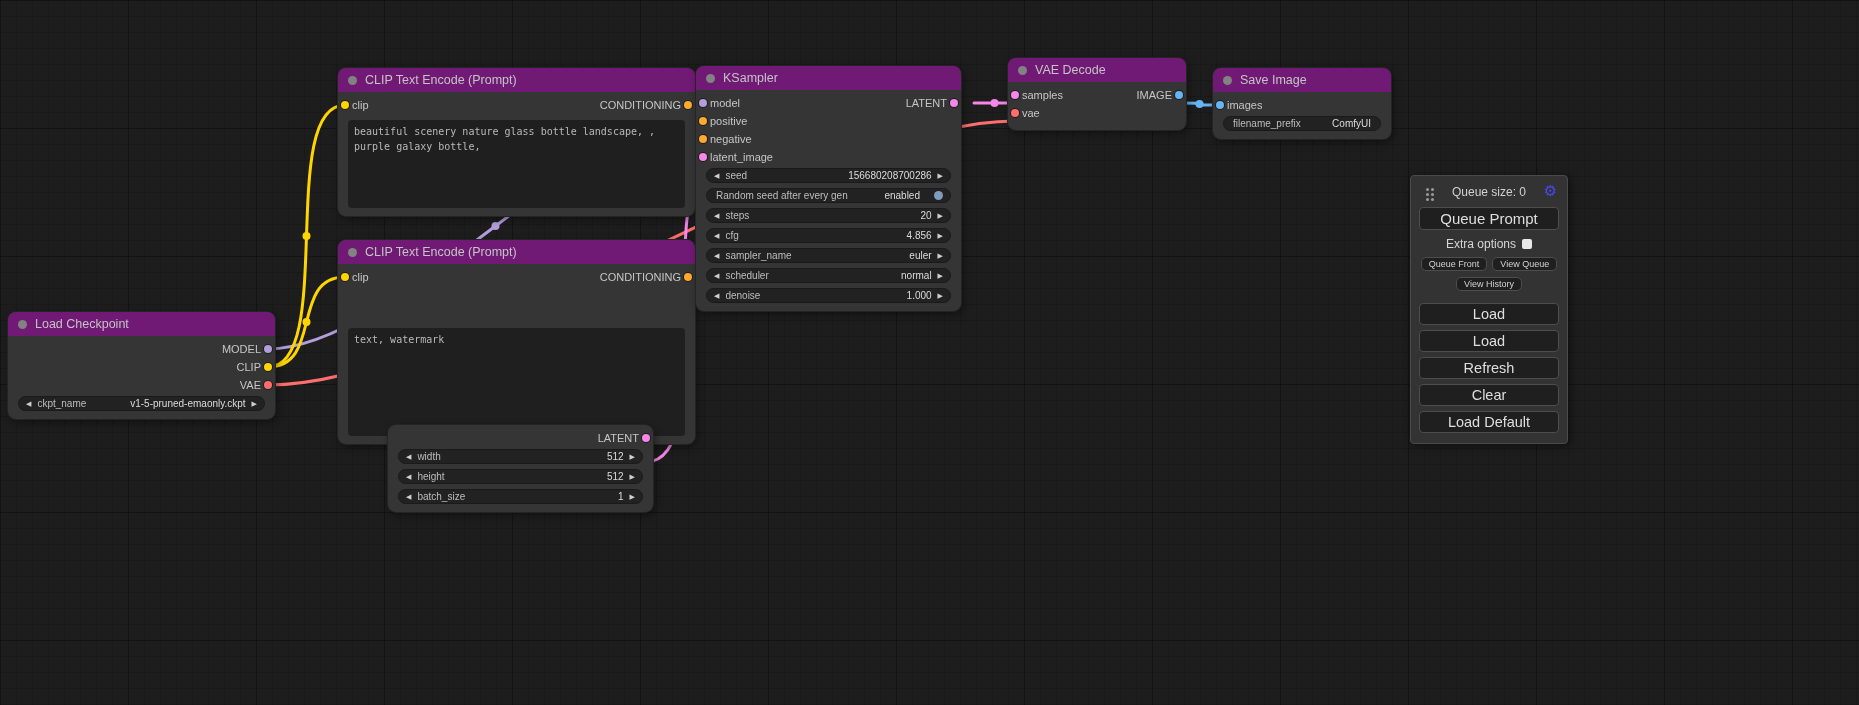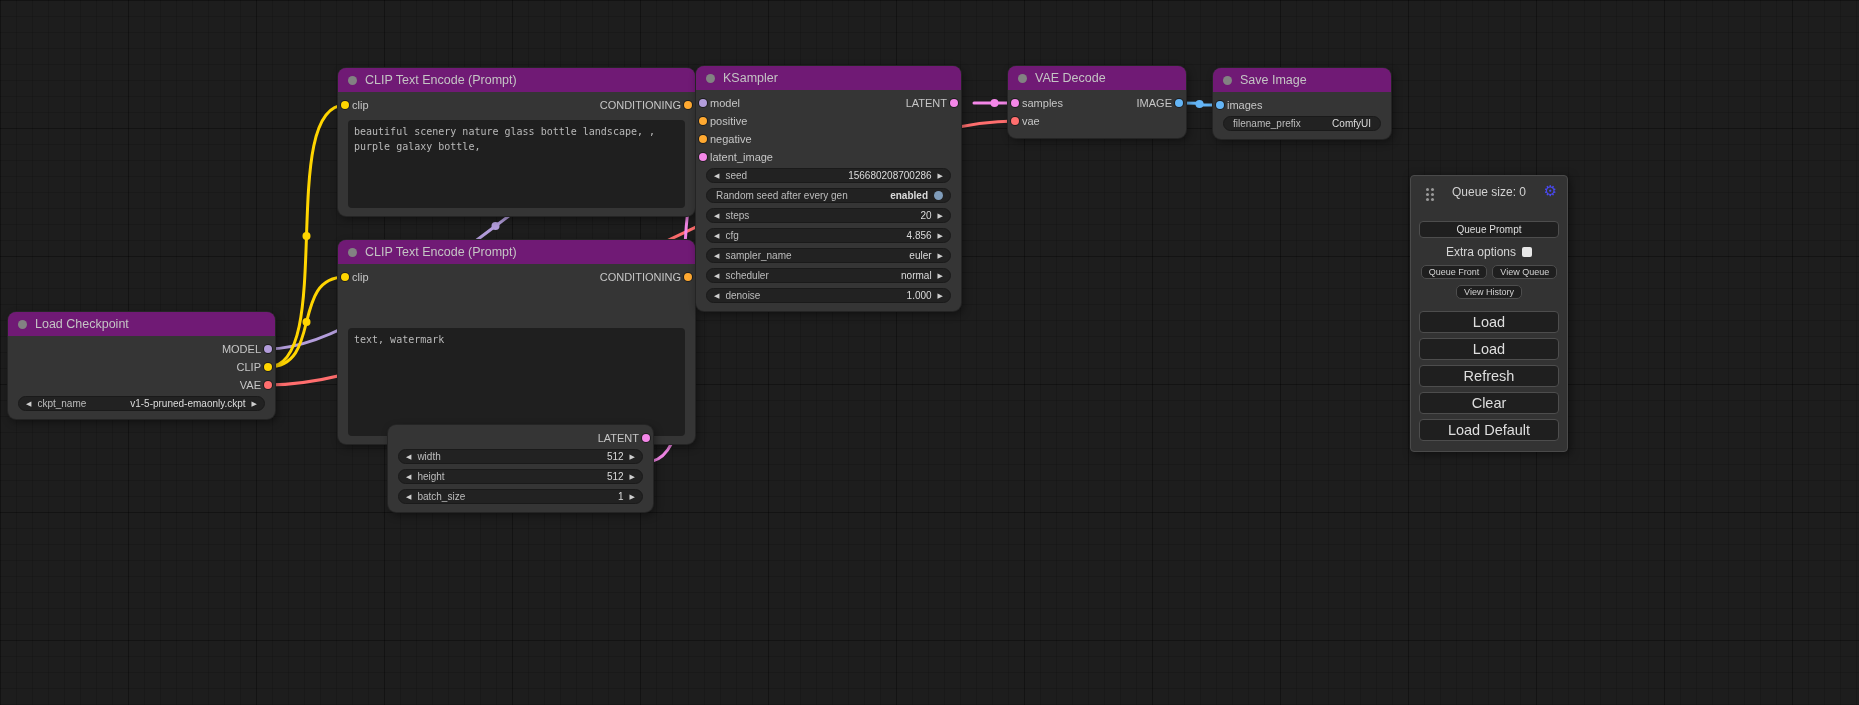--- a/index.html
+++ b/index.html
@@ -36,21 +36,21 @@
     overflow:hidden;white-space:pre-wrap;}
   
   #menu{position:absolute;left:1410px;top:175px;width:158px;background:#333;border:1px solid #4a4a4a;
     border-radius:4px;z-index:3;box-shadow:2px 2px 9px rgba(0,0,0,0.5);padding:4px 8px 10px;color:#d6d6d6;}
   .menu-header{position:relative;text-align:center;font-size:12px;padding:5px 0 2px;color:#d2d2d2;}
   .drag-dots{position:absolute;left:7px;top:8px;width:3px;height:3px;border-radius:50%;background:#9a9a9a;
     box-shadow:5px 0 0 #9a9a9a,0 5px 0 #9a9a9a,5px 5px 0 #9a9a9a,0 10px 0 #9a9a9a,5px 10px 0 #9a9a9a;}
   .gear{position:absolute;right:2px;top:3px;font-size:15px;line-height:1;cursor:pointer;}
   .btn{display:block;width:100%;background:#1f1f1f;border:1px solid #4d4d4d;border-radius:4px;
     color:#dedede;font-size:14.5px;font-family:inherit;padding:2px 0;text-align:center;margin-top:5px;cursor:pointer;}
-  .btn.queue{font-size:10px;margin-top:20px;}
+  .btn.queue{font-size:15px;margin-top:6px;}
   .extra-row{display:flex;align-items:center;justify-content:center;gap:6px;font-size:12px;margin-top:7px;}
   .checkbox{width:10px;height:10px;background:#e8e8e8;border-radius:2px;cursor:pointer;}
   .small-row{display:flex;justify-content:center;gap:5px;margin-top:6px;}
   .btn-sm{background:#1f1f1f;border:1px solid #4d4d4d;border-radius:5px;color:#d2d2d2;
     font-size:9px;font-family:inherit;padding:1px 7px;cursor:pointer;}
   .save-group{margin-top:12px;}
 </style>
 </head>
 <body>
 
@@ -207,21 +207,21 @@
       <div class="widget">
         <span class="warrow">◀</span>
         <span class="wlabel">seed</span>
         <span class="spacer"></span>
         <span class="wvalue">156680208700286</span>
         <span class="warrow">▶</span>
       </div>
       <div class="widget">
         <span class="wlabel" style="margin-left:2px;">Random seed after every gen</span>
         <span class="spacer"></span>
-        <span class="wvalue" style="margin-right:2px;font-weight:bold;">enabled</span>
+        <span class="wvalue" style="margin-right:10px;">enabled</span>
         <span class="knob" style="background: rgb(127, 156, 186);"></span>
       </div>
       <div class="widget">
         <span class="warrow">◀</span>
         <span class="wlabel">steps</span>
         <span class="spacer"></span>
         <span class="wvalue">20</span>
         <span class="warrow">▶</span>
       </div>
       <div class="widget">
@@ -248,21 +248,21 @@
       <div class="widget">
         <span class="warrow">◀</span>
         <span class="wlabel">denoise</span>
         <span class="spacer"></span>
         <span class="wvalue">1.000</span>
         <span class="warrow">▶</span>
       </div>
     </div>
   </div>
 
-  <div class="node" style="left:1008px;top:66px;width:178px;">
+  <div class="node" style="left:1008px;top:58px;width:178px;">
     <div class="node-title">
       <span class="title-dot"></span>
       <span>VAE Decode</span>
     </div>
     <div class="ports">
       <div class="prow">
         <span class="pdot in" style="background: rgb(244, 135, 232);"></span>
         <span class="plabel">samples</span>
         <span class="spacer"></span>
         <span class="plabel">IMAGE</span>

